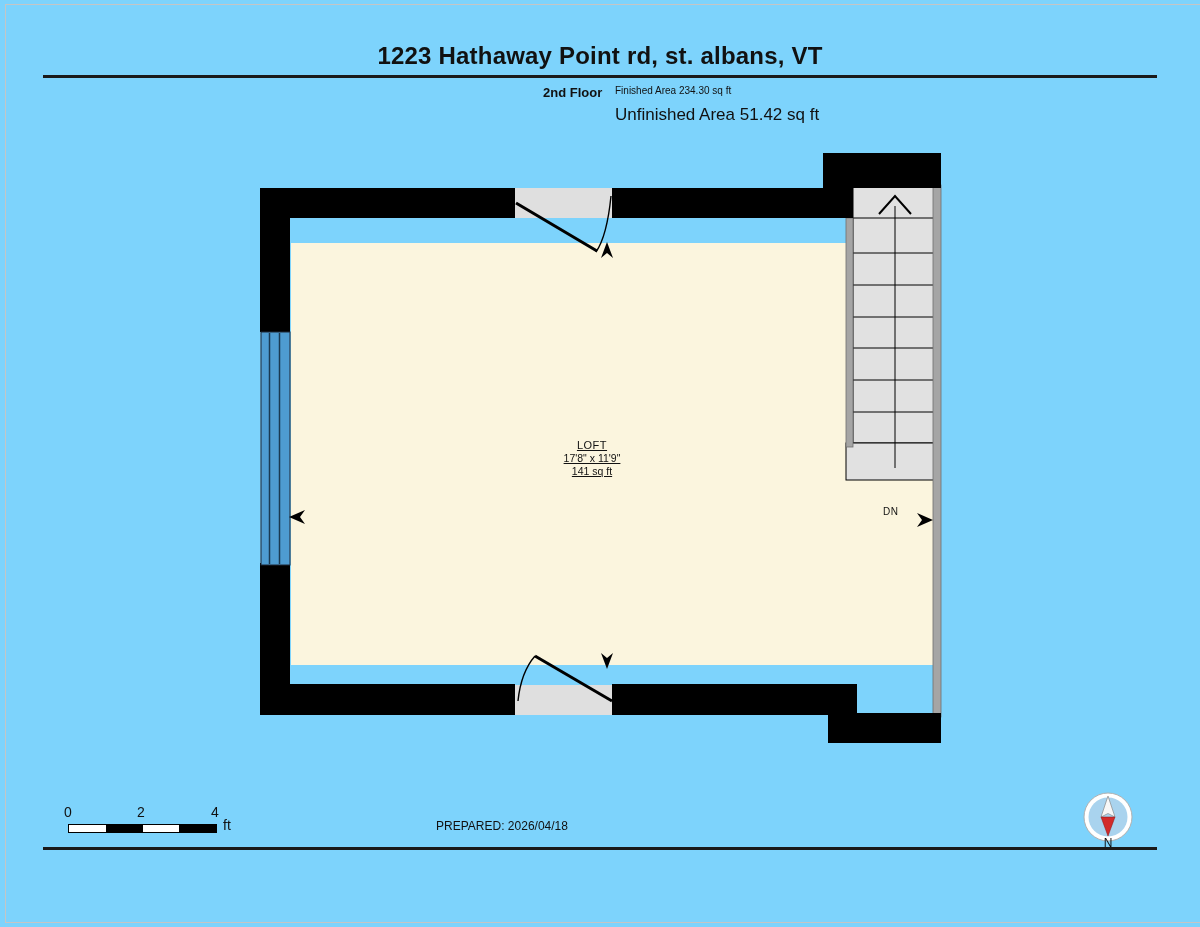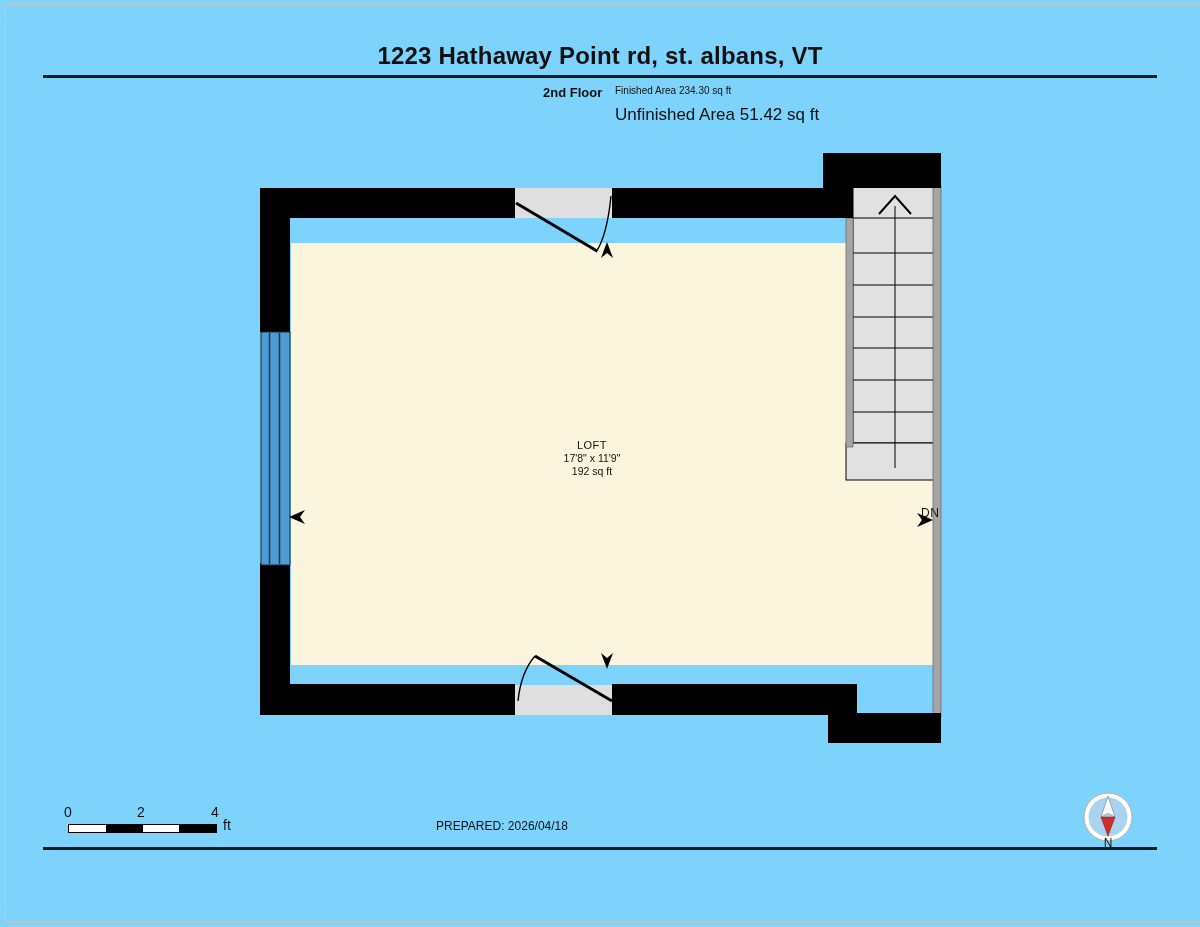--- a/index.html
+++ b/index.html
@@ -9,24 +9,24 @@
         border:1px solid #c5c5c5;pointer-events:none;}
   .abs{position:absolute;}
   .title{left:0;top:42px;width:1200px;text-align:center;font-size:24px;font-weight:bold;
          letter-spacing:0.2px;}
   .rule{left:43px;width:1114px;height:3px;background:#1a1a1a;}
   .rule-top{top:75px;}
   .rule-bottom{top:847px;}
   .floor-label{left:543px;top:85px;font-size:13px;font-weight:bold;}
   .area-line1{left:615px;top:85px;font-size:10px;}
   .area-line2{left:615px;top:105px;font-size:17px;}
-  .loft-block{left:492px;top:439px;width:200px;text-align:center;line-height:13px;}
+  .loft-block{left:492px;top:439px;width:200px;text-align:center;line-height:13px;text-decoration:underline;}
   .loft-name{font-size:11px;letter-spacing:0.5px;}
   .loft-dims,.loft-area{font-size:10.5px;}
-  .dn-label{left:883px;top:506px;font-size:12px;letter-spacing:0.5px;margin-left:38px;}
+  .dn-label{left:883px;top:506px;font-size:10px;letter-spacing:0.5px;}
   .scale-num{top:804px;width:12px;text-align:center;font-size:14px;}
   .scale-bar{left:68px;top:824px;width:149px;height:9px;border:1px solid #000;
              box-sizing:border-box;display:flex;}
   .scale-bar .seg{flex:1 1 auto;height:100%;}
   .scale-unit{left:223px;top:817px;font-size:14px;}
   .prepared{left:0;top:819px;width:1004px;text-align:center;font-size:12px;}
   .compass-wrap{left:1082px;top:791px;width:52px;height:52px;}
   .compass-n{left:1082px;top:836px;width:52px;text-align:center;font-size:12px;}
   .disclaimer{left:48px;top:860px;font-size:11px;color:#222;}
   
@@ -100,21 +100,21 @@
       <polygon class="f-arrow" points="607,669 601,653 607,658 613,653"></polygon>
     </g>
 
     <polygon class="f-arrow" points="289,517 305,510 300,517 305,524"></polygon>
     <polygon class="f-arrow" points="933,520 917,513 922,520 917,527"></polygon>
   </svg>
 
   <div class="abs loft-block">
     <div class="loft-name">LOFT</div>
     <div class="loft-dims">17'8" x 11'9"</div>
-    <div class="loft-area">192 sq ft</div>
+    <div class="loft-area">141 sq ft</div>
   </div>
 
   <div class="abs dn-label">DN</div>
 
   <div class="abs scale-num" style="left:62px;">0</div>
   <div class="abs scale-num" style="left:135px;">2</div>
   <div class="abs scale-num" style="left:209px;">4</div>
   <div class="abs scale-bar">
     <div class="seg" style="background:#fff;"></div>
     <div class="seg" style="background:#000;"></div>

